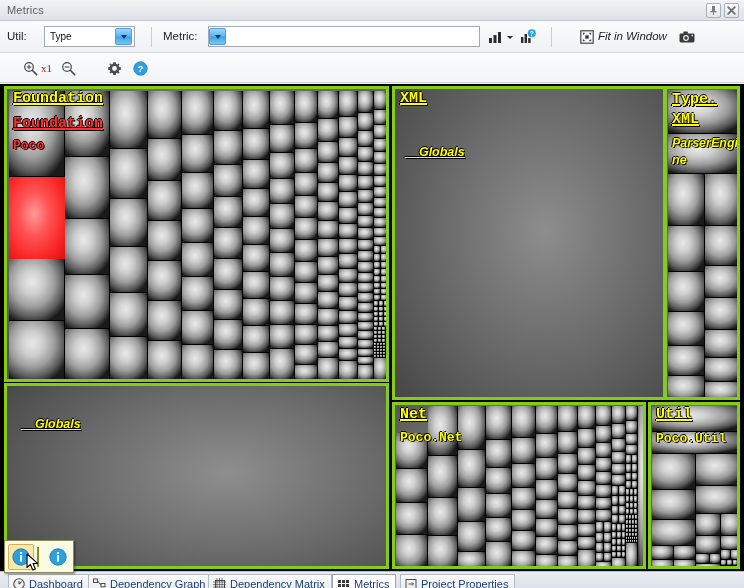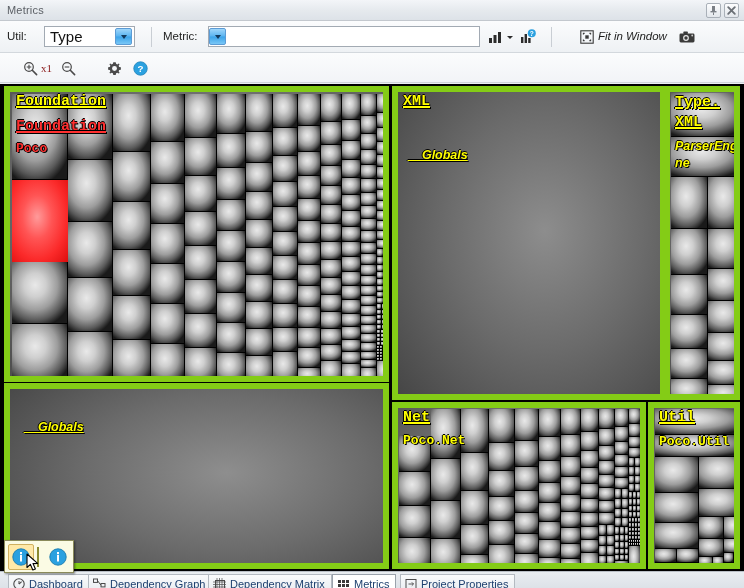--- a/index.html
+++ b/index.html
@@ -38,21 +38,21 @@
     background:linear-gradient(to bottom,#fbfcfd,#eef1f4);
     border-bottom:1px solid #d3d8dd;box-sizing:border-box;
   }
   .lbl{position:absolute;color:#1d1d1d;font-size:11.5px;top:9px;}
   .combo{
     position:absolute;top:5px;height:21px;
     background:#fff;border:1px solid #a2aab3;box-sizing:border-box;
     display:flex;align-items:center;
   }
   .combo .ctext{
-    flex:1;padding-left:5px;color:#111;font-size:15px;white-space:nowrap;overflow:hidden;
+    flex:1;padding-left:5px;color:#111;font-size:10px;white-space:nowrap;overflow:hidden;
   }
   .combo .carrow{
     width:17px;height:17px;margin-right:2px;flex:none;
     background:linear-gradient(to bottom,#9fd6fb 0%,#5ab4f0 48%,#3ba3e9 52%,#79c7f6 100%);
     border:1px solid #5b9bd5;border-radius:2px;box-sizing:border-box;
     display:flex;align-items:center;justify-content:center;
   }
   .carrow:after{
     content:"";width:0;height:0;border-left:3.5px solid transparent;
     border-right:3.5px solid transparent;border-top:4px solid #12395c;
@@ -68,21 +68,21 @@
     background:linear-gradient(to bottom,#fbfcfd,#f2f4f7);
     border-bottom:1px solid #cfd4da;box-sizing:border-box;
   }
   .x1{position:absolute;top:9px;left:41px;color:#8b1a1a;font-size:11px;font-family:"Liberation Serif",serif;}
 
   
   .map{
     position:absolute;left:0;top:84px;width:744px;height:487px;
     background:#000;overflow:hidden;
   }
-  .panel{position:absolute;box-sizing:border-box;border:6px solid #84cc16;overflow:hidden;background:#000;}
+  .panel{position:absolute;box-sizing:border-box;border:3px solid #84cc16;overflow:hidden;background:#000;}
   .panel .inner{position:absolute;inset:0;overflow:hidden;}
 
   .plabel{position:absolute;z-index:6;white-space:pre;pointer-events:none;}
   .lvl0{
     font-family:"Liberation Mono","DejaVu Sans Mono",monospace;
     font-weight:bold;font-size:15px;color:#ffff00;
     text-decoration:underline;text-decoration-thickness:2px;
     text-shadow:1px 1px 0 #000,-1px 0 0 #000,0 -1px 0 #000;
   }
   .lvl0.sel{color:#ff2f2f;text-shadow:1px 1px 0 #000,-1px 0 0 #000,0 -1px 0 #000;}

